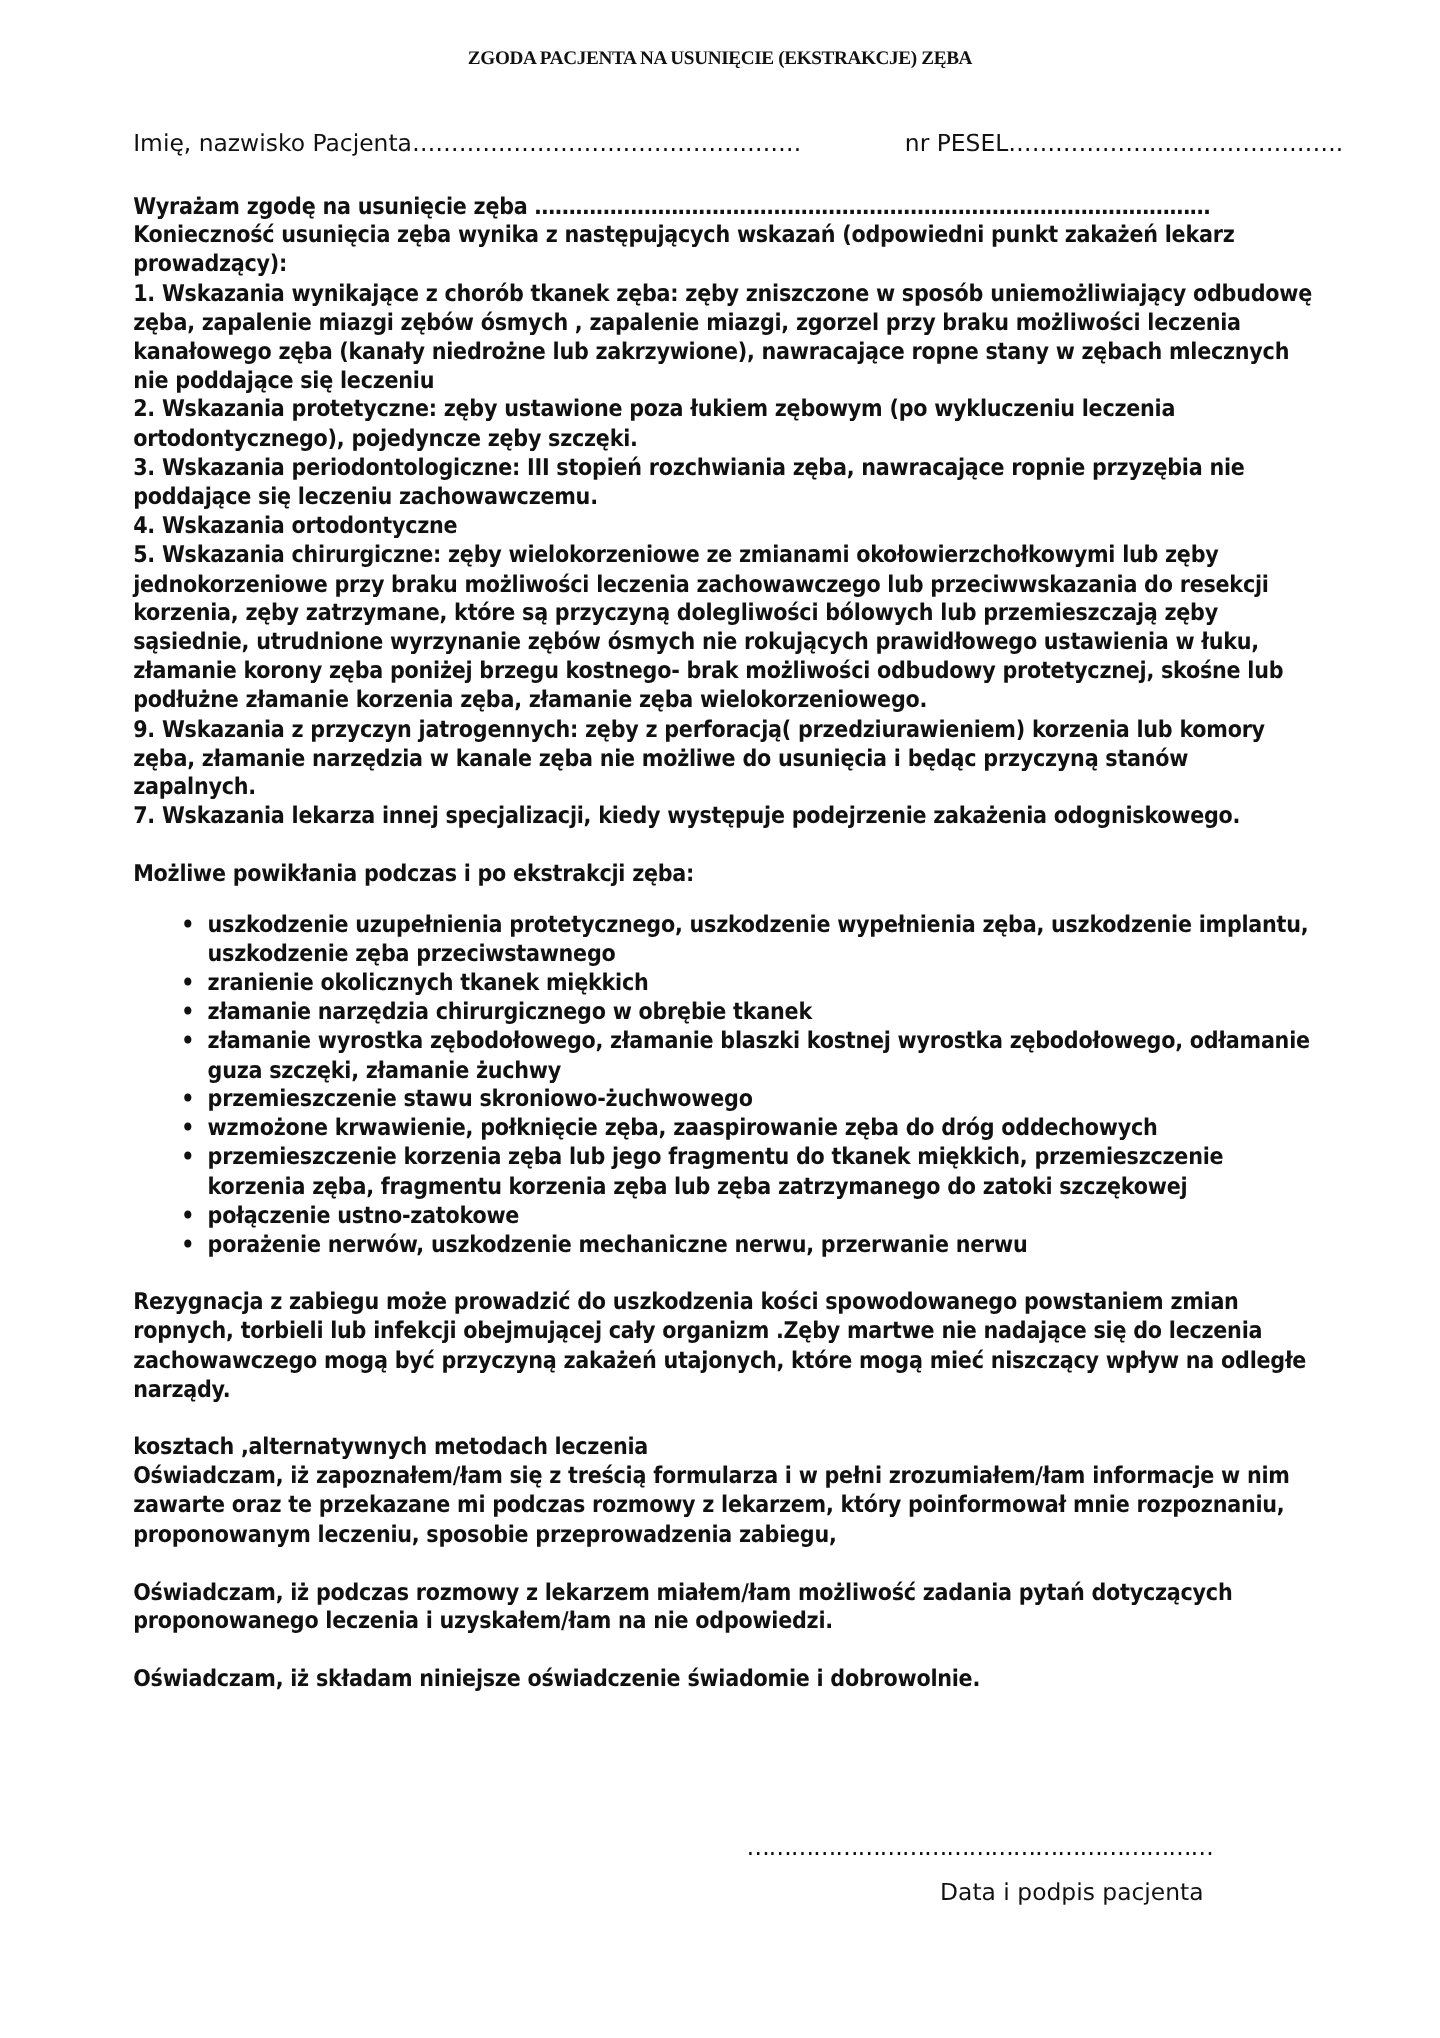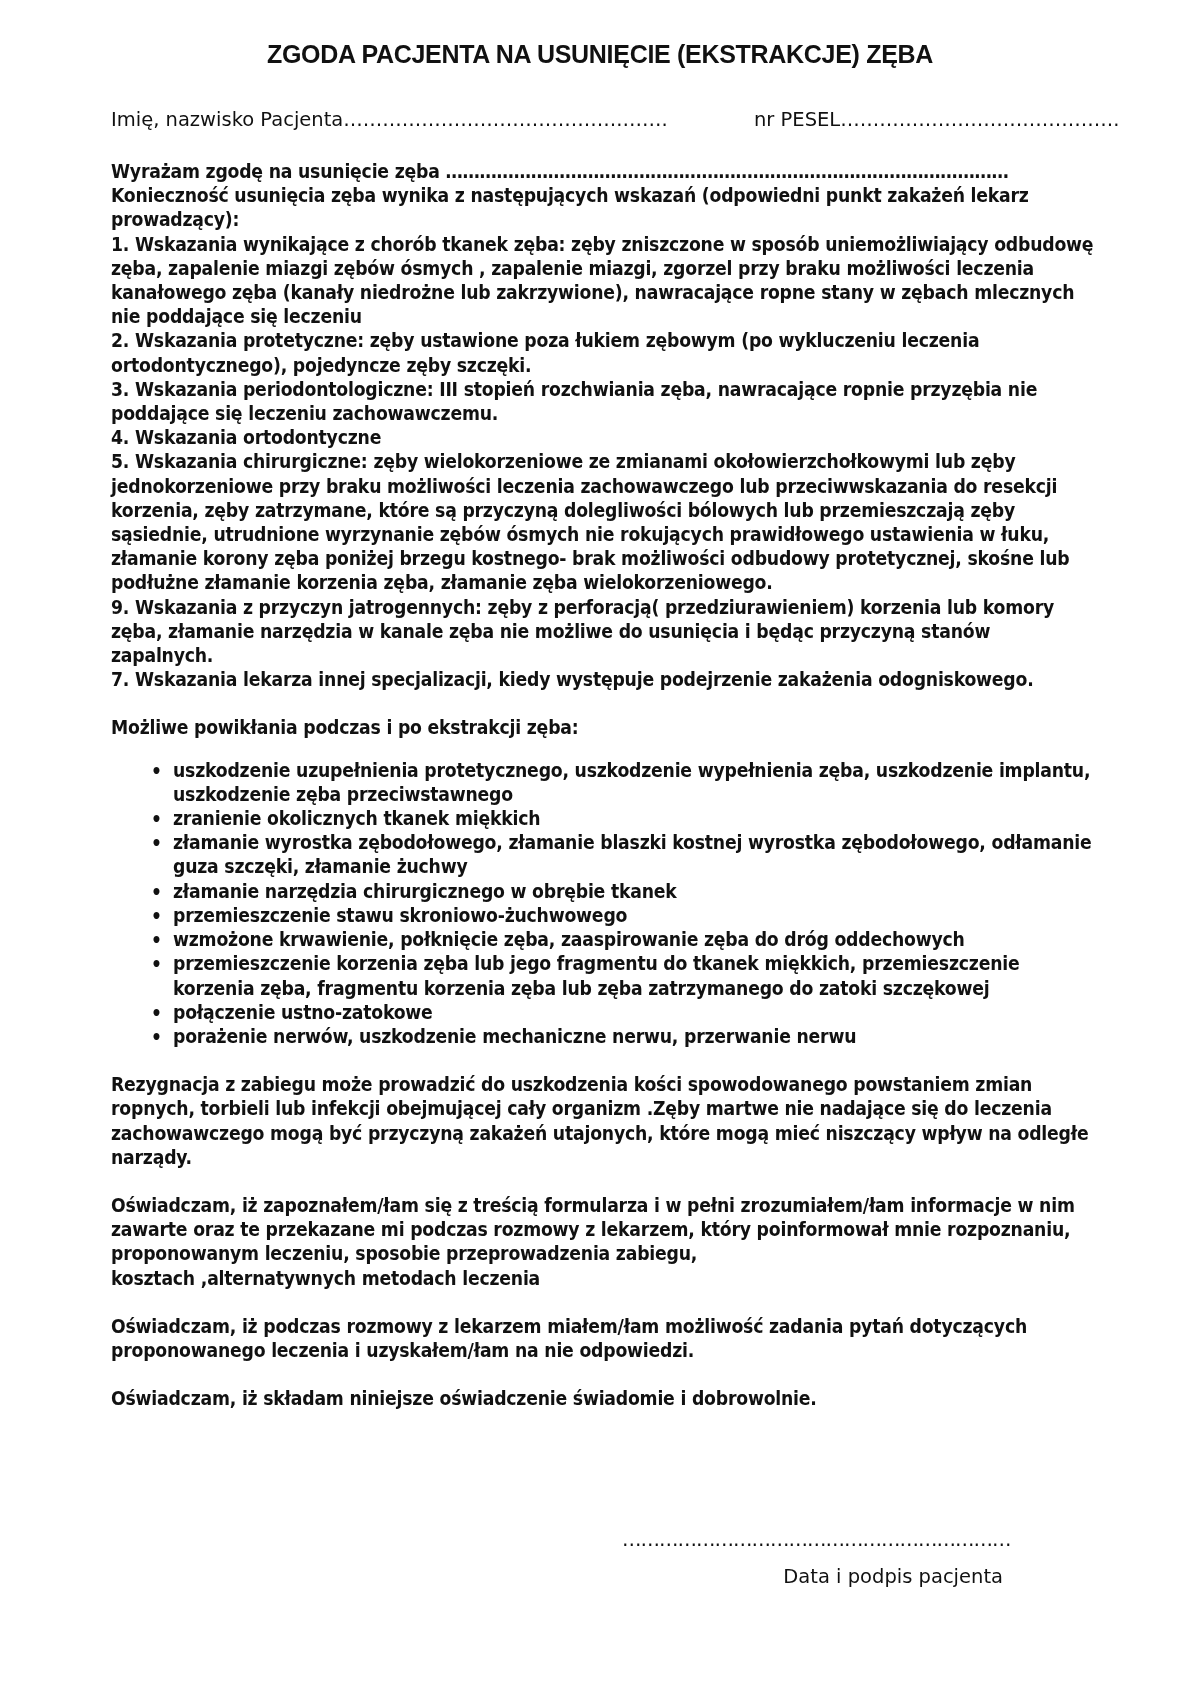--- a/index.html
+++ b/index.html
@@ -4,22 +4,22 @@
 <style>
   html, body { margin: 0; padding: 0; background: #ffffff; }
   body {
     width: 1200px; height: 1698px; position: relative; overflow: hidden;
     font-family: "DejaVu Sans", "Liberation Sans", sans-serif;
     color: #111111;
   }
   .page { position: absolute; left: 0; top: 0; width: 1200px; height: 1698px; }
   .title {
     position: absolute; left: 0; top: 40px; width: 1200px; text-align: center;
-    font-weight: bold; font-size: 25px; letter-spacing: -0.3px;
-    font-family: Liberation Sans, sans-serif;
+    font-weight: bold; font-size: 16px; letter-spacing: -0.3px;
+    font-family: Liberation Serif, serif;
   }
   .patient-line {
     position: absolute; top: 108px; left: 111px; width: 960px; font-size: 19.5px;
   }
   .patient-line .pesel { position: absolute; left: 643px; top: 0; white-space: nowrap; }
   .body-text {
     position: absolute; left: 111px; top: 160px; width: 985px;
     font-size: 19.2px; line-height: 24.2px; letter-spacing: -0.2px;
     font-stretch: condensed;
     font-weight: bold;
@@ -66,35 +66,35 @@
       <p>7. Wskazania lekarza innej specjalizacji, kiedy występuje podejrzenie zakażenia odogniskowego.</p>
     </div>
 
     <div class="gap"></div>
     <p>Możliwe powikłania podczas i po ekstrakcji zęba:</p>
     <div class="gap-sm"></div>
 
     <ul class="complications">
       <li>uszkodzenie uzupełnienia protetycznego, uszkodzenie wypełnienia zęba, uszkodzenie implantu, uszkodzenie zęba przeciwstawnego</li>
       <li>zranienie okolicznych tkanek miękkich</li>
+      <li>złamanie narzędzia chirurgicznego w obrębie tkanek</li>
       <li>złamanie wyrostka zębodołowego, złamanie blaszki kostnej wyrostka zębodołowego, odłamanie guza szczęki, złamanie żuchwy</li>
-      <li>złamanie narzędzia chirurgicznego w obrębie tkanek</li>
       <li>przemieszczenie stawu skroniowo-żuchwowego</li>
       <li>wzmożone krwawienie, połknięcie zęba, zaaspirowanie zęba do dróg oddechowych</li>
       <li>przemieszczenie korzenia zęba lub jego fragmentu do tkanek miękkich, przemieszczenie korzenia zęba, fragmentu korzenia zęba lub zęba zatrzymanego do zatoki szczękowej</li>
       <li>połączenie ustno-zatokowe</li>
       <li>porażenie nerwów, uszkodzenie mechaniczne nerwu, przerwanie nerwu</li>
     </ul>
 
     <div class="gap"></div>
     <p>Rezygnacja z zabiegu może prowadzić do uszkodzenia kości spowodowanego powstaniem zmian ropnych, torbieli lub infekcji obejmującej cały organizm .Zęby martwe nie nadające się do leczenia zachowawczego mogą być przyczyną  zakażeń utajonych, które mogą mieć niszczący wpływ na odległe narządy.</p>
 
     <div class="gap"></div>
+    <p>kosztach ,alternatywnych metodach leczenia</p>
     <p>Oświadczam, iż zapoznałem/łam się z treścią formularza i w pełni zrozumiałem/łam informacje w nim zawarte oraz te przekazane mi podczas rozmowy z lekarzem, który poinformował mnie rozpoznaniu, proponowanym leczeniu, sposobie przeprowadzenia zabiegu,</p>
-    <p>kosztach ,alternatywnych metodach leczenia</p>
 
     <div class="gap"></div>
     <p>Oświadczam, iż podczas rozmowy z lekarzem miałem/łam możliwość zadania pytań dotyczących proponowanego leczenia i uzyskałem/łam na nie odpowiedzi.</p>
 
     <div class="gap"></div>
     <p>Oświadczam, iż składam niniejsze oświadczenie świadomie i dobrowolnie.</p>
   </div>
 
   <div class="signature">
     <div class="dots">……………………………………………………………………</div>

